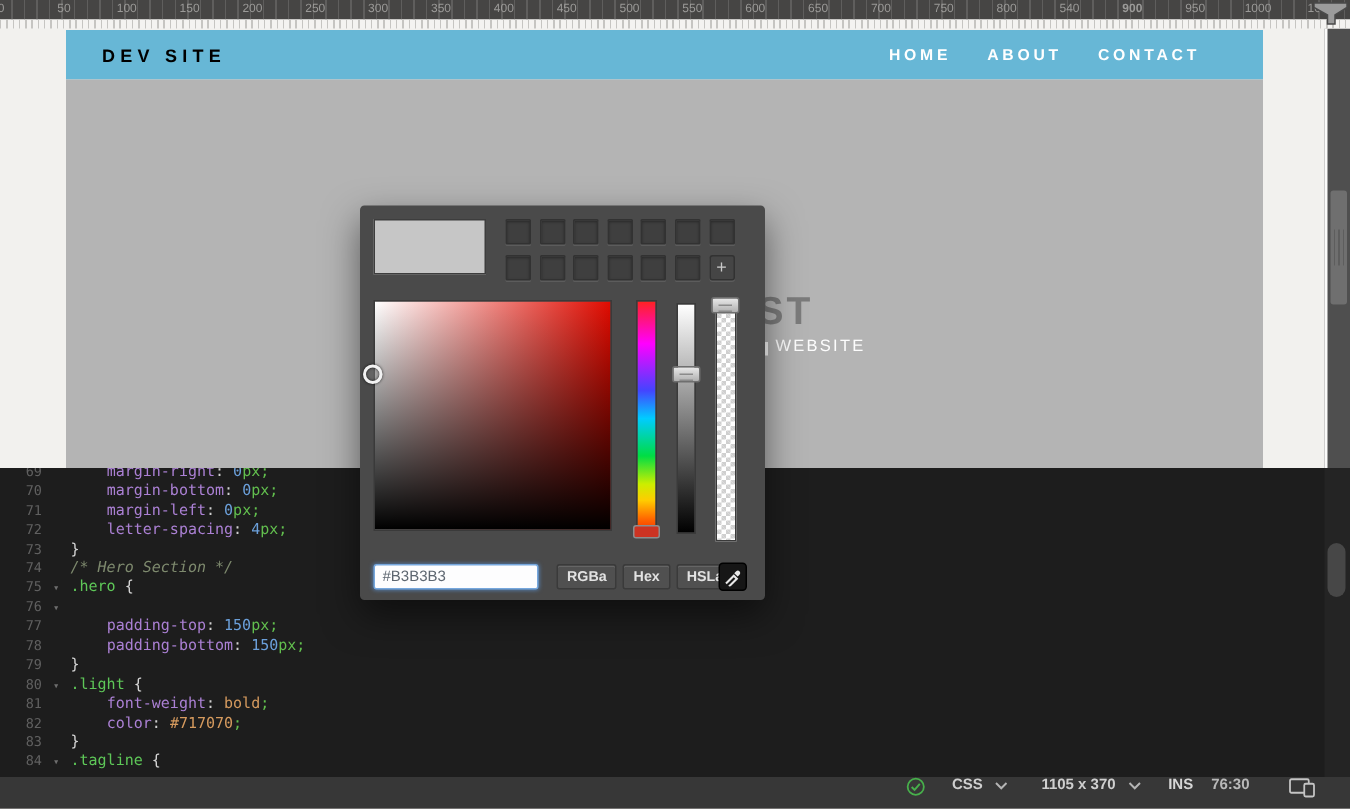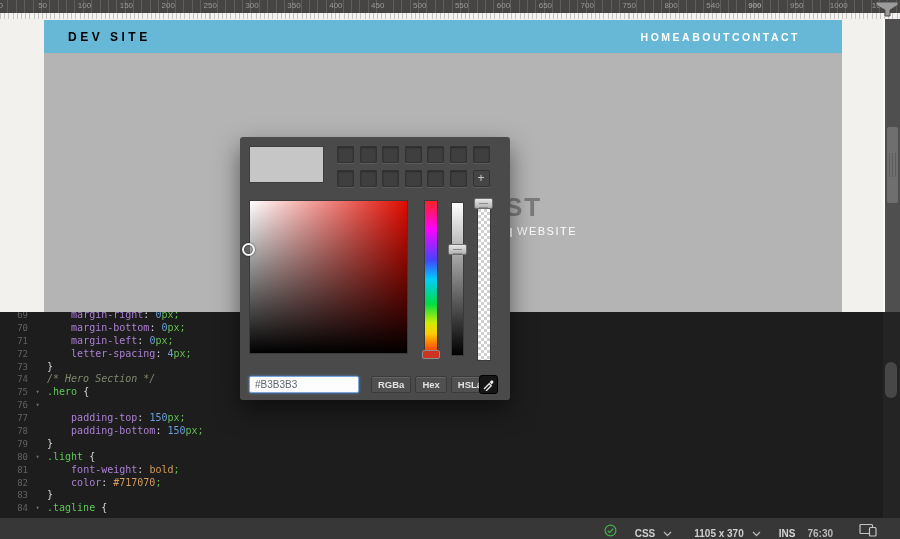--- a/index.html
+++ b/index.html
@@ -24,21 +24,21 @@
     font-size:8px; color:#9b9a98; letter-spacing:0px; font-family:"Liberation Sans",sans-serif;
   }
   #scrubber { position:absolute; right:1px; top:0; width:23px; height:17px; z-index:6; }
   
   #preview { position:absolute; left:0; top:19px; width:883px; height:293px; background:#f2f1ee; overflow:hidden; }
   #site-header {
     position:absolute; left:44px; top:1px; width:798px; height:33px;
     background:#67b7d6; display:flex; align-items:center;
   }
   #brand { margin-left:24px; color:#000000; font-size:12px; font-weight:bold; letter-spacing:3.5px; }
-  #site-nav { margin-left:auto; margin-right:42px; display:flex; }
+  #site-nav { margin-left:auto; margin-right:42px; display:flex; gap:24px; }
   #site-nav span { color:#fff; font-size:10.5px; font-weight:bold; letter-spacing:2.5px; cursor:pointer; }
   #hero { position:absolute; left:44px; top:34px; width:798px; height:259px; background:#b4b4b4; }
   #hero-heading {
     position:absolute; left:461px; top:139px; font-size:26px; font-weight:bold;
     color:#7b7b7b; letter-spacing:2px;
   }
   #hero-frag { position:absolute; left:465px; top:175px; width:3px; height:9px; background:#fdfdfd; }
   #hero-tagline {
     position:absolute; left:473px; top:172px; font-size:11px; color:#fdfdfd; letter-spacing:1.5px;
   }
@@ -81,21 +81,21 @@
     box-shadow:0 2px 0 #79b0e8; padding:0 1px;
   }
   #code-rail { position:absolute; left:883px; top:312px; width:17px; height:206px; background:#242424; }
   #code-rail .thumb {
     position:absolute; left:2px; top:50px; width:12px; height:36px;
     background:#474747; border-radius:6px;
   }
   
   #status-bar {
     position:absolute; left:0; top:518px; width:900px; height:21px; background:#373737;
-    display:flex; align-items:flex-end; justify-content:flex-end;
+    display:flex; align-items:flex-start; justify-content:flex-end;
     color:#cfcfcf; font-size:10px; font-weight:bold;
   }
   #st-check { margin-right:18px; }
   .drop { display:flex; align-items:center; gap:8px; cursor:pointer; }
   #st-syntax { margin-right:22px; }
   #st-size { margin-right:18px; }
   #st-ins { margin-right:12px; color:#d6d6d6; }
   #st-cursor { margin-right:26px; color:#b9b9b9; }
   #st-device { margin-right:22px; cursor:pointer; }
   

